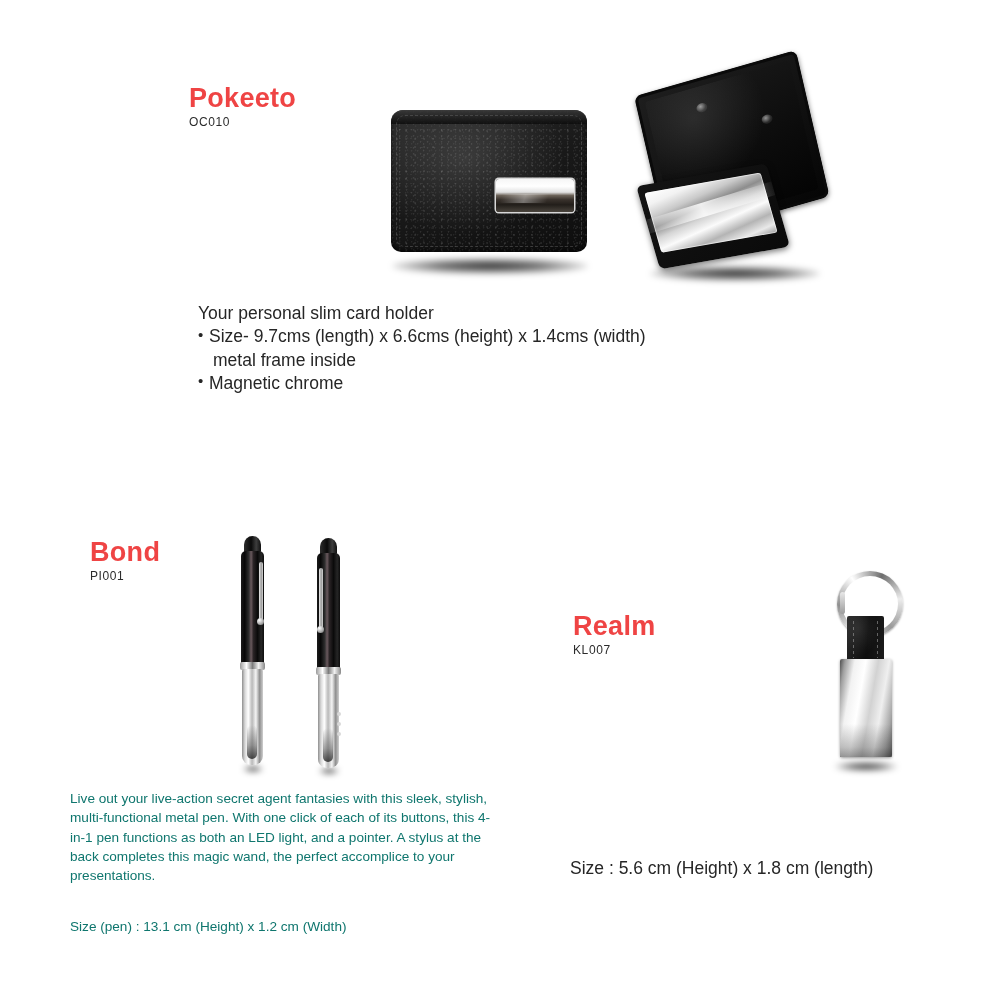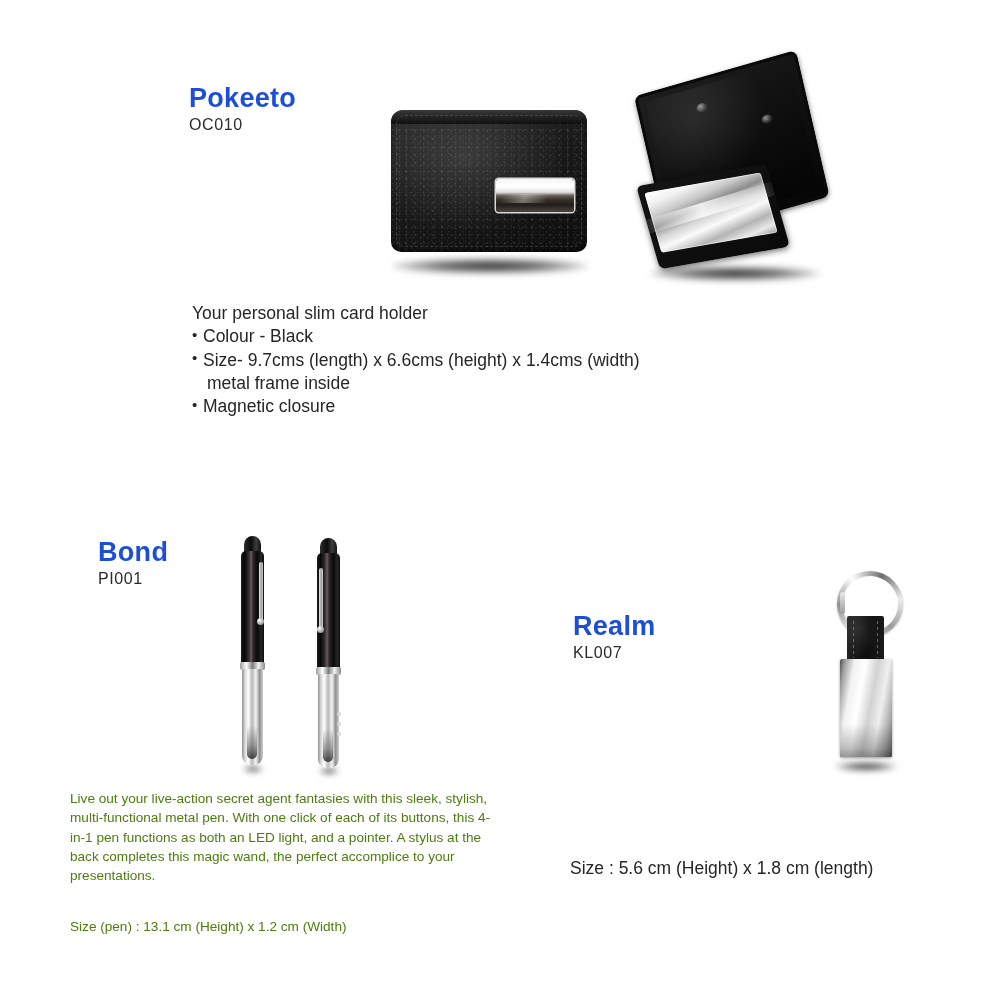--- a/index.html
+++ b/index.html
@@ -19,42 +19,42 @@
   .page {
     position: absolute;
     inset: 0;
   }
 
   
   .prod-title {
     font-size: 27px;
     font-weight: bold;
     letter-spacing: 0.3px;
-    color: #1d4ed8;
+    color: #ef4444;
     line-height: 1.05;
     white-space: nowrap;
   }
   .prod-code {
-    font-size: 16px;
+    font-size: 12px;
     font-weight: normal;
     letter-spacing: 0.6px;
     color: #2b2b2b;
     line-height: 1.25;
     margin-top: 3px;
     white-space: nowrap;
   }
   .desc {
     font-size: 17.5px;
     line-height: 1.33;
     color: #262626;
   }
   .desc-small {
     font-size: 13.6px;
     line-height: 1.42;
-    color: #4d7c0f;
+    color: #0f766e;
   }
   .lede { white-space: nowrap; }
   ul.bullets {
     list-style: none;
     margin: 0;
     padding: 0;
   }
   ul.bullets li {
     position: relative;
     padding-left: 11px;
@@ -66,23 +66,23 @@
     left: 0;
     top: -0.5px;
     font-size: 15px;
   }
   ul.bullets li.cont {
     padding-left: 15px;
   }
   ul.bullets li.cont::before { content: ""; }
 
   #pokeeto-head { position: absolute; left: 189px; top: 84px; }
-  #pokeeto-desc { position: absolute; left: 192px; top: 302px; }
-
-  #bond-head  { position: absolute; left: 98px; top: 538px; }
+  #pokeeto-desc { position: absolute; left: 198px; top: 302px; }
+
+  #bond-head  { position: absolute; left: 90px; top: 538px; }
   #bond-desc  { position: absolute; left: 70px; top: 789px; width: 430px; }
   #bond-size  { position: absolute; left: 70px; top: 917px; white-space: nowrap; }
 
   #realm-head { position: absolute; left: 573px; top: 612px; }
   #realm-desc { position: absolute; left: 570px; top: 810px; width: 370px; }
   #realm-size { position: absolute; left: 570px; top: 857px; white-space: nowrap; }
 
   
   .ground-shadow {
     position: absolute;
@@ -406,24 +406,23 @@
       </div>
     </div>
     <div class="open-front">
       <div class="chrome-face"></div>
     </div>
   </div>
 
   <div id="pokeeto-desc" class="desc">
     <div class="lede">Your personal slim card holder</div>
     <ul class="bullets">
-      <li>Colour - Black</li>
       <li>Size- 9.7cms (length) x 6.6cms (height) x 1.4cms (width)</li>
       <li class="cont">metal frame inside</li>
-      <li>Magnetic closure</li>
+      <li>Magnetic chrome</li>
     </ul>
   </div>
 
   <div id="bond-head">
     <div class="prod-title">Bond</div>
     <div class="prod-code">PI001</div>
   </div>
 
   <div class="ground-shadow" style="left:243px; top:766px; width:20px; height:6px;"></div>
   <div class="ground-shadow" style="left:319px; top:768px; width:20px; height:6px;"></div>

